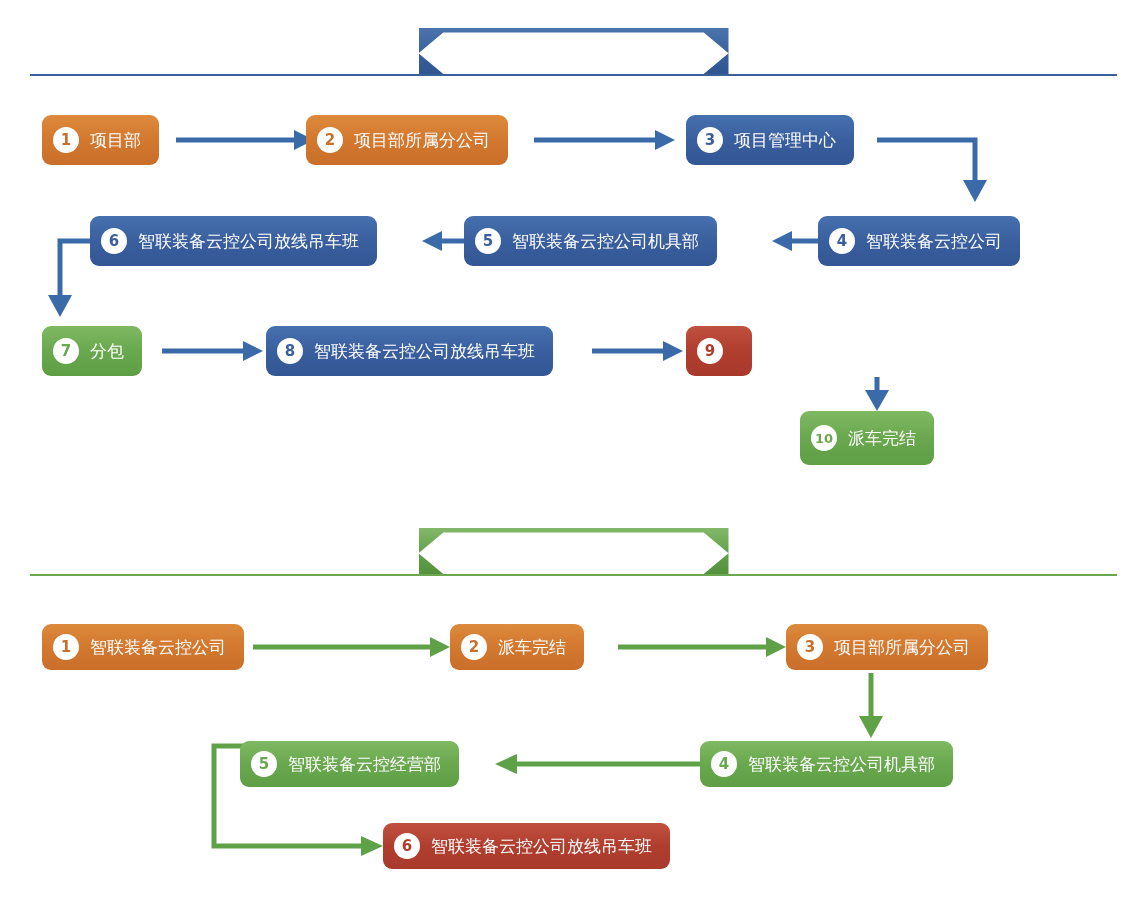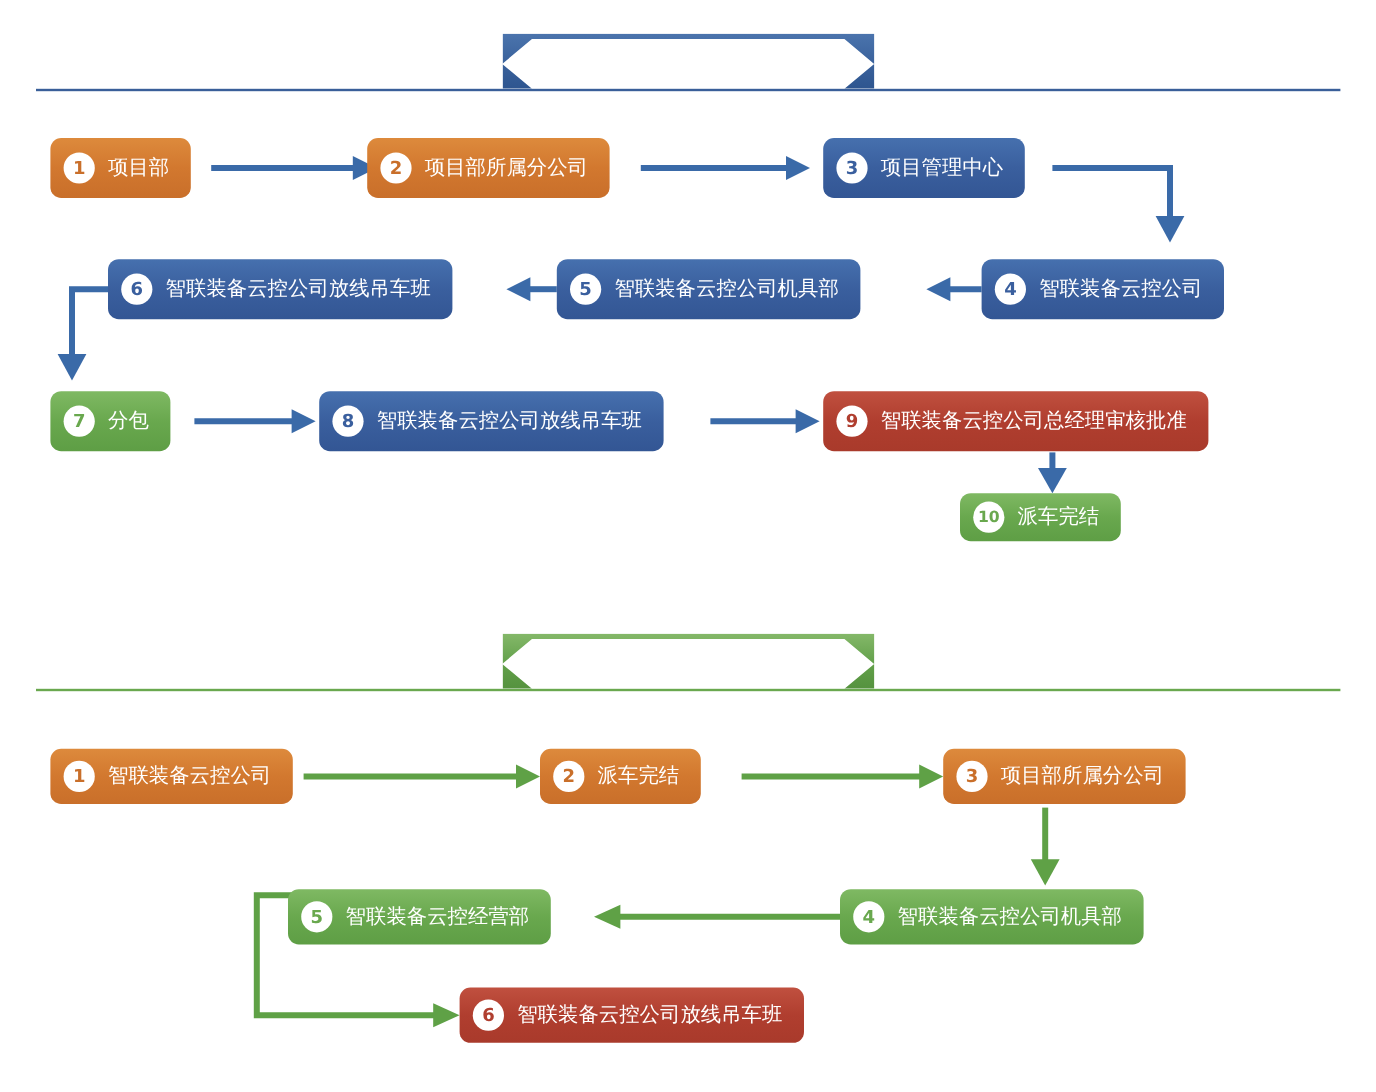--- a/index.html
+++ b/index.html
@@ -247,24 +247,23 @@
     <span class="label">分包</span>
   </div>
 
   <div class="node blue" style="left:266px; top:326px; height:50px;">
     <span class="badge">8</span>
     <span class="label">智联装备云控公司放线吊车班</span>
   </div>
 
   <div class="node red" style="left:686px; top:326px; height:50px;">
     <span class="badge">9</span>
-    <span class="label">智联装备云控公司总经理审核批准</span>
-  </div>
-
-  <div class="node green" style="left:800px; top:411px; height:40px;">
+  </div>
+
+  <div class="node green" style="left:800px; top:411px; height:54px;">
     <span class="badge wide">10</span>
     <span class="label">派车完结</span>
   </div>
 
   <div class="banner-wrap" style="top:528px;">
     <div class="banner-rule settle"></div>
     <div class="banner settle">
       <span class="banner-inner">结算流程</span>
     </div>
   </div>

